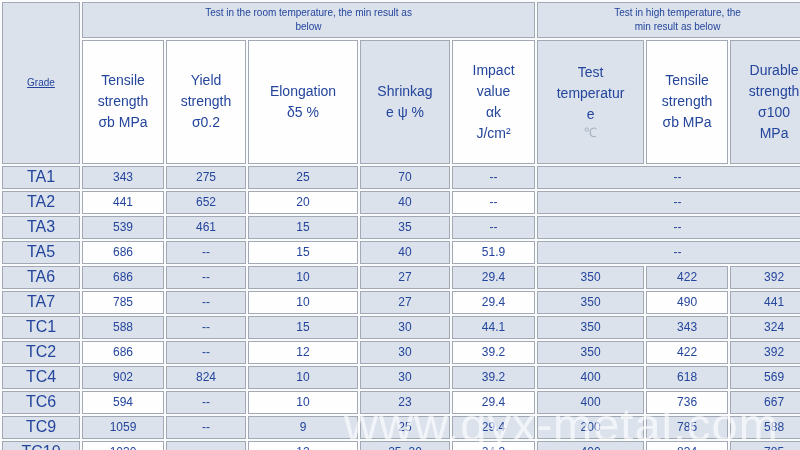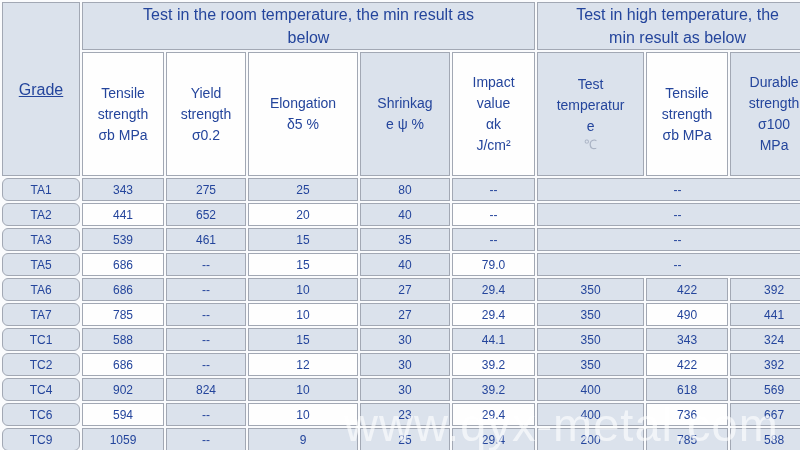--- a/index.html
+++ b/index.html
@@ -18,24 +18,24 @@
     border:1px solid #a2a8b4;
     background:#dbe2ec;
     color:#24459c;
     text-align:center;vertical-align:middle;
     padding:0;
     font-size:12px;
     white-space:pre-line;
     overflow:hidden;
   }
   td.w{background:#fefefe;}
-  tr.group-row td{font-size:16px;height:34px;line-height:1.45;}
+  tr.group-row td{font-size:10px;height:34px;line-height:1.45;}
   tr.sub-row td{font-size:14px;height:106px;line-height:1.5;}
   tr.data-row td{height:21px;}
-  td.grade{font-size:12px;border-radius:6px;}
+  td.grade{font-size:16px;}
   td.grade-hd{font-size:14px;text-decoration:underline;}
   .celsius{display:block;color:#aab3c4;font-size:13px;line-height:1.3;}
   .watermark{
     position:absolute;left:344px;top:397px;
     font-size:47px;letter-spacing:1px;
     color:rgba(255,255,255,0.62);
     white-space:nowrap;
     pointer-events:none;
     z-index:5;
   }
@@ -91,21 +91,21 @@
 strength
 σ100
 MPa</td>
   </tr>
 
   <tr class="data-row">
     <td class="grade">TA1</td>
     <td>343</td>
     <td>275</td>
     <td>25</td>
-    <td>80</td>
+    <td>70</td>
     <td>--</td>
     <td colspan="3">--</td>
   </tr>
   <tr class="data-row">
     <td class="grade">TA2</td>
     <td class="w">441</td>
     <td>652</td>
     <td class="w">20</td>
     <td>40</td>
     <td class="w">--</td>
@@ -119,21 +119,21 @@
     <td>35</td>
     <td>--</td>
     <td colspan="3">--</td>
   </tr>
   <tr class="data-row">
     <td class="grade">TA5</td>
     <td class="w">686</td>
     <td>--</td>
     <td class="w">15</td>
     <td>40</td>
-    <td class="w">79.0</td>
+    <td class="w">51.9</td>
     <td colspan="3">--</td>
   </tr>
 
   <tr class="data-row">
     <td class="grade">TA6</td>
     <td>686</td>
     <td>--</td>
     <td>10</td>
     <td>27</td>
     <td>29.4</td>

